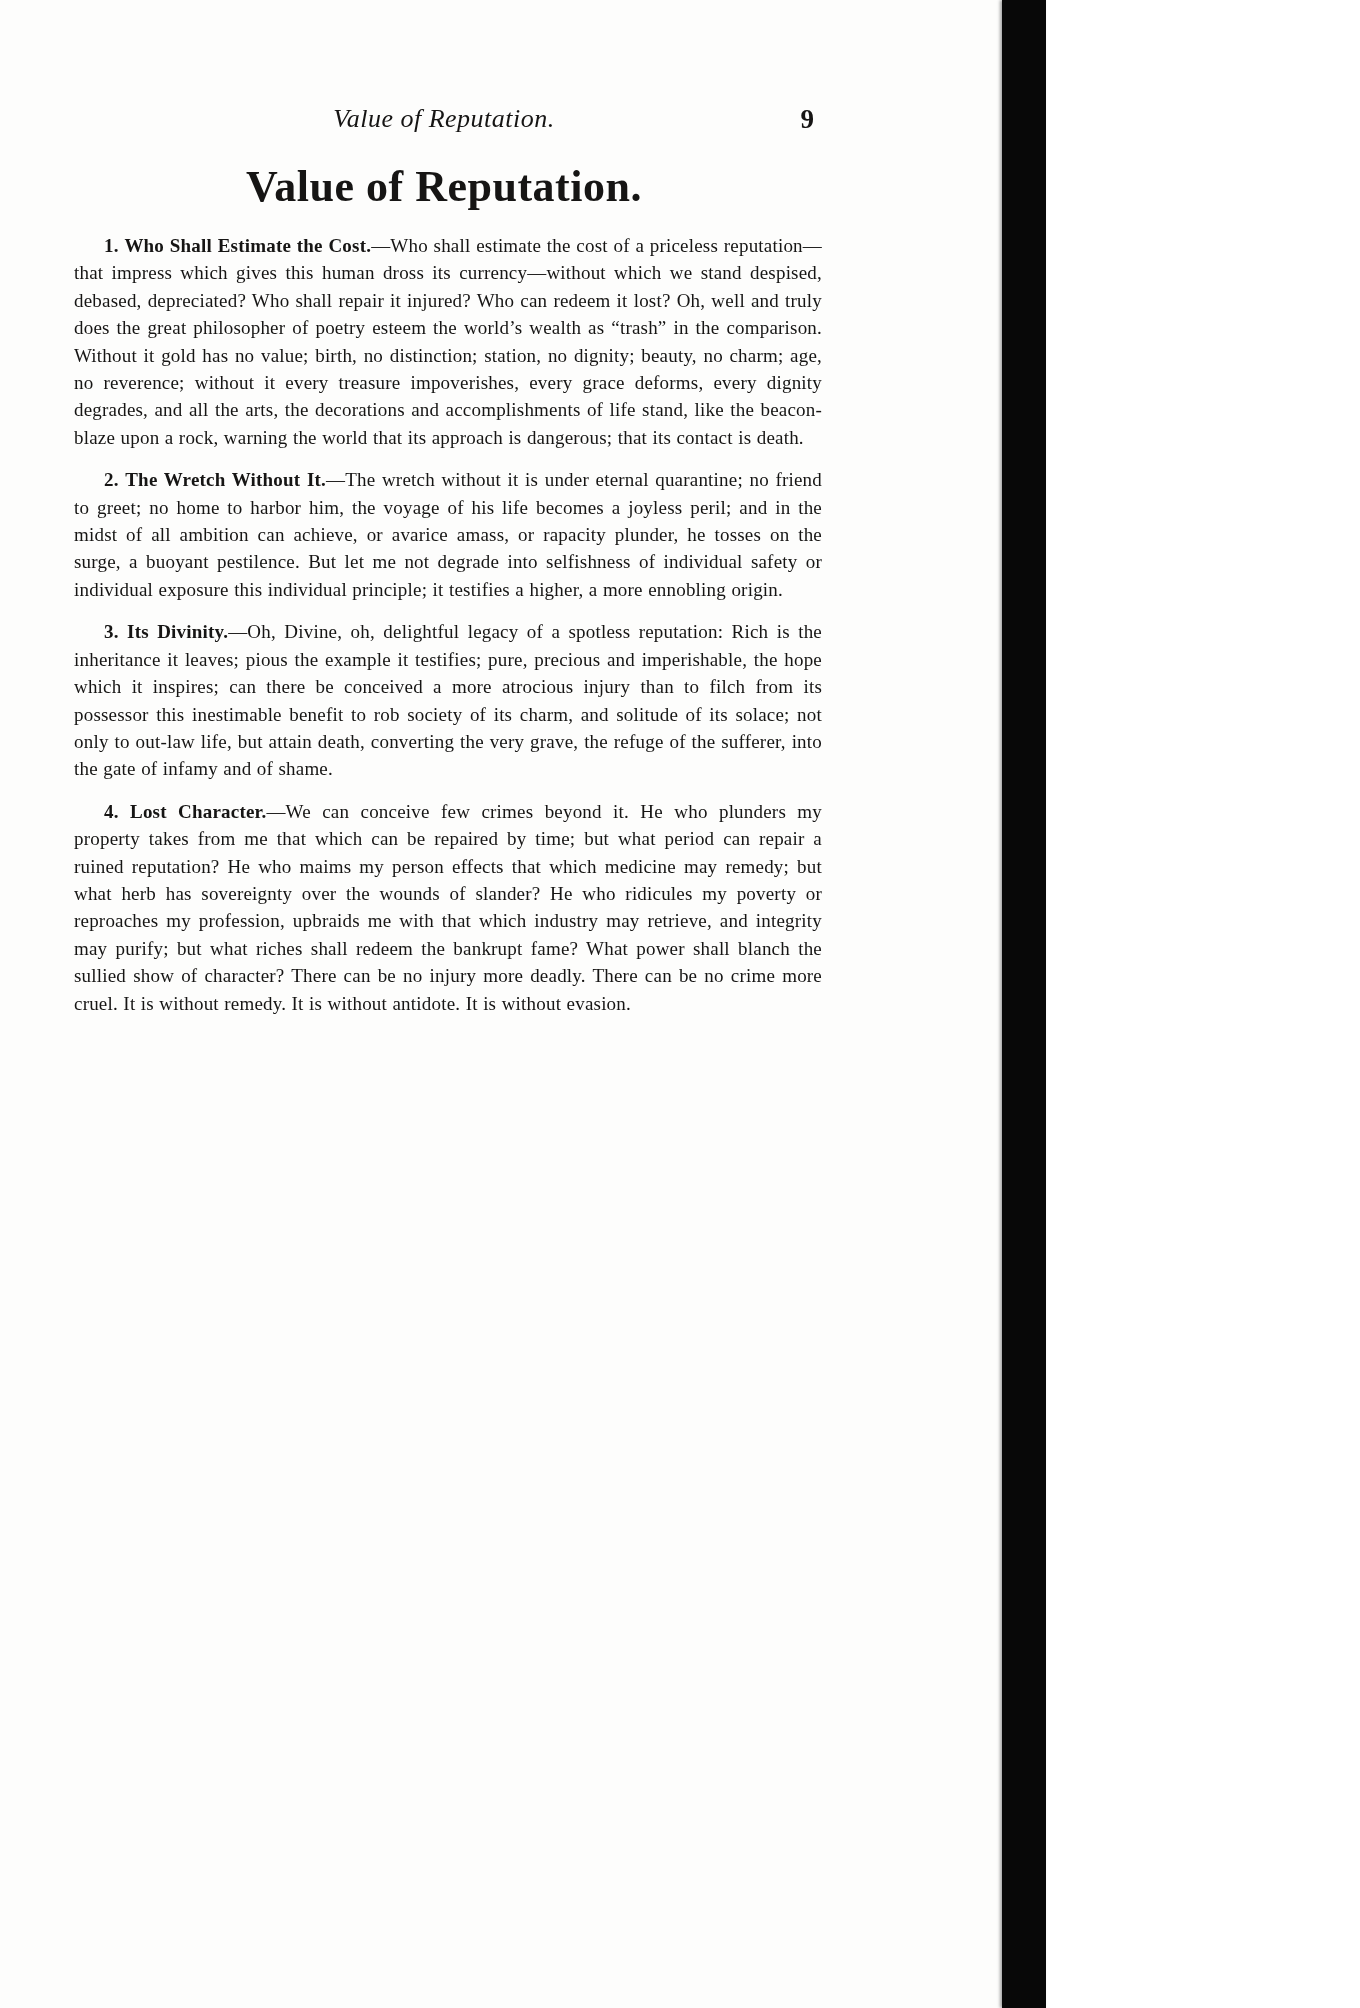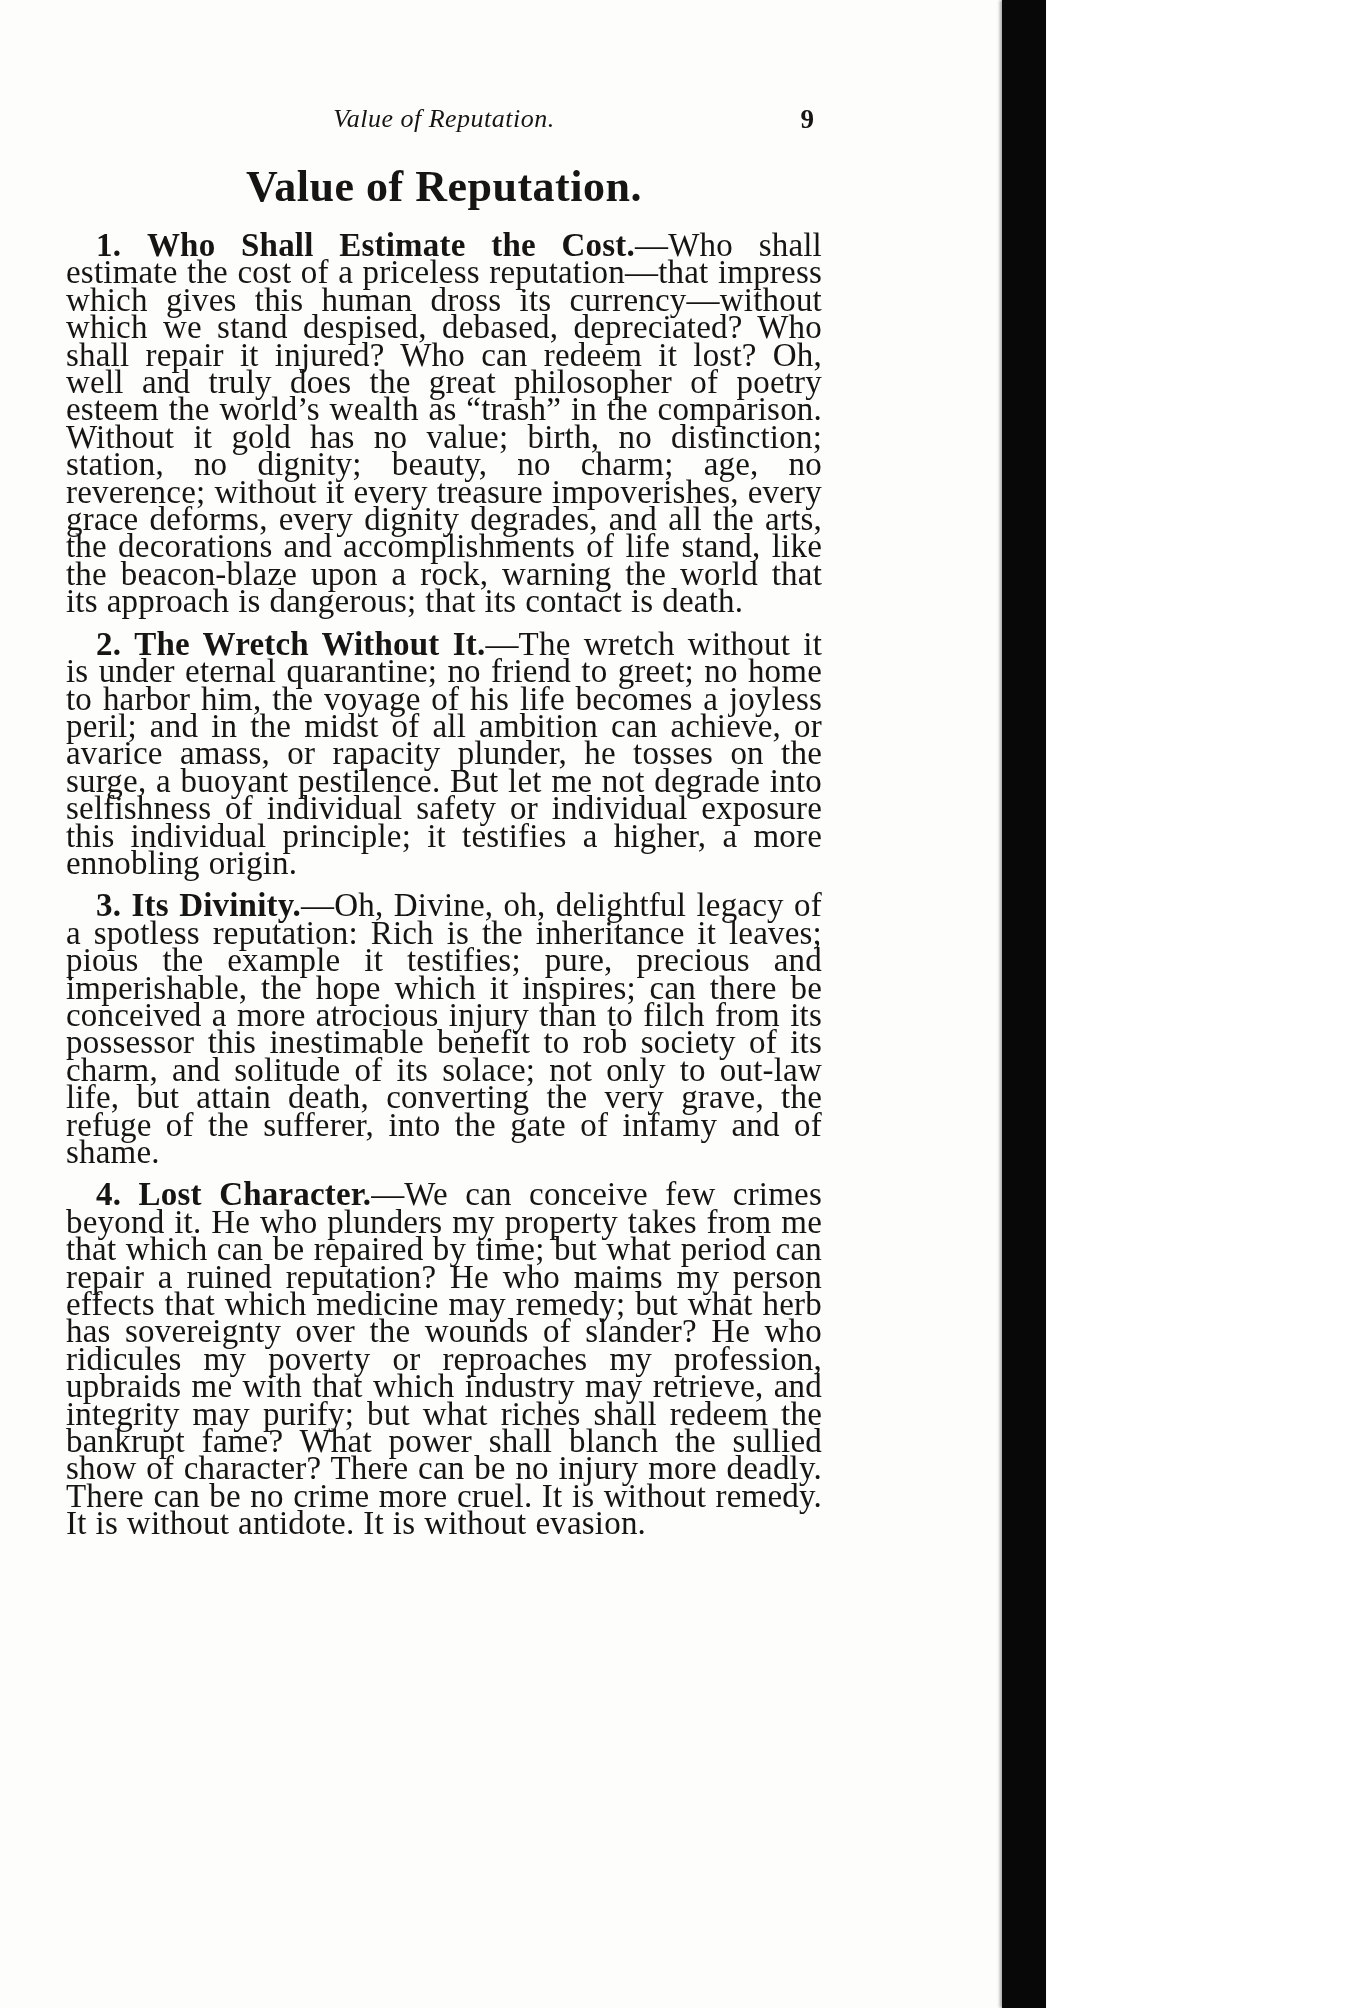--- a/index.html
+++ b/index.html
@@ -60,27 +60,27 @@
   }
   .page-title {
     text-align: center;
     font-weight: bold;
     font-size: 44px;
     line-height: 50px;
     letter-spacing: 0.5px;
     margin: 24px 0 20px 0;
   }
   .para {
-    font-size: 33px;
+    font-size: 19px;
     line-height: 27.4px;
     letter-spacing: 0.2px;
     word-spacing: 0.5px;
     text-align: justify;
     text-indent: 30px;
-    margin: 0 0 15px 0;
+    margin: 0 0 15px 8px;
     font-family: Liberation Serif, serif;
   }
   .para-number,
   .para-heading {
     font-weight: bold;
   }
 </style>
 </head>
 <body>
 

